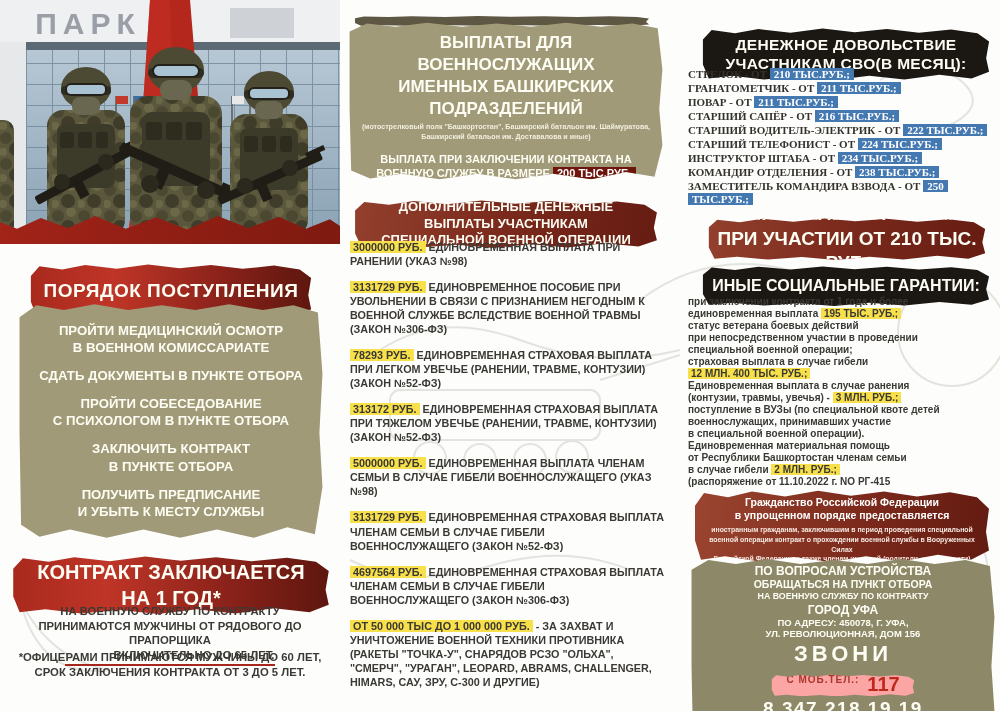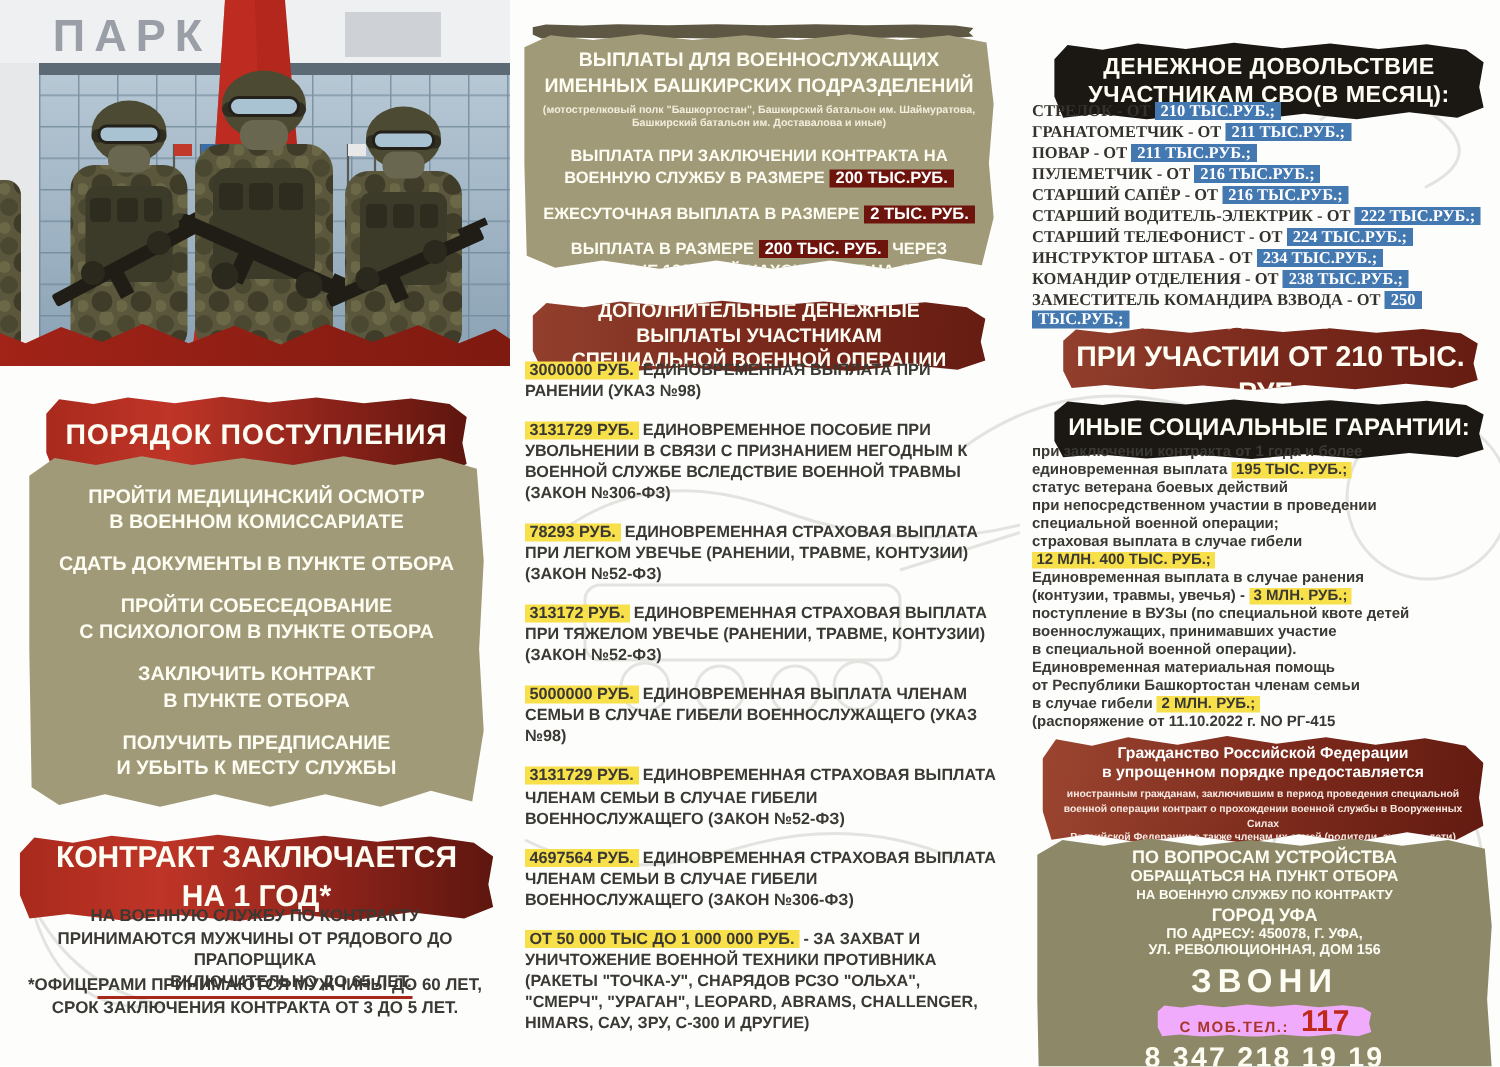--- a/index.html
+++ b/index.html
@@ -34,21 +34,21 @@
   #steps{left:18px;top:303px;width:306px;height:236px;display:flex;flex-direction:column;justify-content:space-evenly;padding:8px 6px;box-sizing:border-box;}
   #steps .step{font-size:13.2px;font-weight:700;text-align:center;white-space:pre-line;line-height:1.3;}
   #contract-banner{left:10px;top:540px;width:322px;height:58px;font-size:20px;line-height:1.3;}
   #note1{left:2px;top:604px;width:336px;font-size:11.3px;font-weight:700;line-height:1.3;}
   #note1 .uline{display:inline-block;border-bottom:2.5px solid #a8271b;padding-bottom:1px;padding-left:48px;}
   #note2{left:2px;top:650px;width:336px;font-size:11.3px;font-weight:700;line-height:1.3;}
 
   
   #m-streak{left:352px;top:16px;width:300px;height:10px;background:#5d5743;}
   #m-olive{left:348px;top:22px;width:316px;height:158px;padding:10px 12px;box-sizing:border-box;}
-  #m-olive .b-title{font-size:13px;font-weight:700;text-align:center;line-height:1.3;}
+  #m-olive .b-title{font-size:17px;font-weight:700;text-align:center;line-height:1.3;}
   #m-olive .b-sub{font-size:7.1px;font-weight:700;text-align:center;color:#f2eedd;margin-top:3px;line-height:1.35;}
   #m-olive .b-line{font-size:11px;font-weight:700;text-align:center;margin-top:9px;line-height:1.35;}
   #m-maroon{left:352px;top:184px;width:308px;height:48px;font-size:13px;line-height:1.3;}
   #m-items{left:350px;top:240px;width:314px;}
   #m-items .pay-item{font-size:10.8px;font-weight:700;line-height:1.3;margin-bottom:12px;color:#3b3934;}
 
   
   #r-black1{left:700px;top:12px;width:292px;height:52px;font-size:15.5px;letter-spacing:.3px;}
   #r-pay{left:688px;top:68px;width:306px;font-family:Liberation Serif, serif;}
   #r-pay .pay-row{font-size:11px;font-weight:700;color:#34322c;line-height:1.18;margin-bottom:1px;}
@@ -62,21 +62,21 @@
   #r-contact{left:690px;top:558px;width:306px;height:197px;background:#8d8968;color:#fdfdf3;
     text-align:center;padding-top:6px;box-sizing:border-box;}
   .c-lines div{font-weight:700;line-height:1.18;}
   .c-lines div:nth-of-type(1){font-size:12px;}
   .c-lines div:nth-of-type(2){font-size:10.5px;}
   .c-lines div:nth-of-type(3){font-size:8.8px;}
   .c-lines div:nth-of-type(4){font-size:12px;margin-top:2px;}
   .c-lines div:nth-of-type(5){font-size:9.5px;}
   .c-lines div:nth-of-type(6){font-size:9.5px;}
   #call{font-size:22px;font-weight:700;letter-spacing:4px;margin:2px 0;}
-  #mobchip{display:inline-flex;align-items:flex-end;gap:8px;background:#f0abfc;height:22px;padding:0 16px;}
+  #mobchip{display:inline-flex;align-items:flex-start;gap:8px;background:#fca5a5;height:22px;padding:0 16px;}
   #mobchip .mlabel{color:#a8362a;font-weight:700;font-size:10px;letter-spacing:1px;}
   #mobchip .mnum{color:#c0281c;font-weight:700;font-size:20px;line-height:1;}
   .phones{margin-top:2px;}
   .phones div{font-size:19px;font-weight:700;letter-spacing:1.5px;line-height:1.18;}
 </style>
 </head>
 <body>
 
 <div id="leaflet">
 
@@ -267,21 +267,20 @@
 УЧАСТНИКАМ СВО(В МЕСЯЦ):</div>
 
   <div id="r-pay" class="abs z">
 
       <div class="pay-row"><span>СТРЕЛОК - ОТ </span><span class="hl-blue">210 ТЫС.РУБ.;</span></div>
 
       <div class="pay-row"><span>ГРАНАТОМЕТЧИК - ОТ </span><span class="hl-blue">211 ТЫС.РУБ.;</span></div>
 
       <div class="pay-row"><span>ПОВАР - ОТ </span><span class="hl-blue">211 ТЫС.РУБ.;</span></div>
 
-      <div class="pay-row"><span>ПУЛЕМЕТЧИК - ОТ </span><span class="hl-blue">216 ТЫС.РУБ.;</span></div>
 
       <div class="pay-row"><span>СТАРШИЙ САПЁР - ОТ </span><span class="hl-blue">216 ТЫС.РУБ.;</span></div>
 
       <div class="pay-row"><span>СТАРШИЙ ВОДИТЕЛЬ-ЭЛЕКТРИК - ОТ </span><span class="hl-blue">222 ТЫС.РУБ.;</span></div>
 
       <div class="pay-row"><span>СТАРШИЙ ТЕЛЕФОНИСТ - ОТ </span><span class="hl-blue">224 ТЫС.РУБ.;</span></div>
 
       <div class="pay-row"><span>ИНСТРУКТОР ШТАБА - ОТ </span><span class="hl-blue">234 ТЫС.РУБ.;</span></div>
 
       <div class="pay-row"><span>КОМАНДИР ОТДЕЛЕНИЯ - ОТ </span><span class="hl-blue">238 ТЫС.РУБ.;</span></div>

